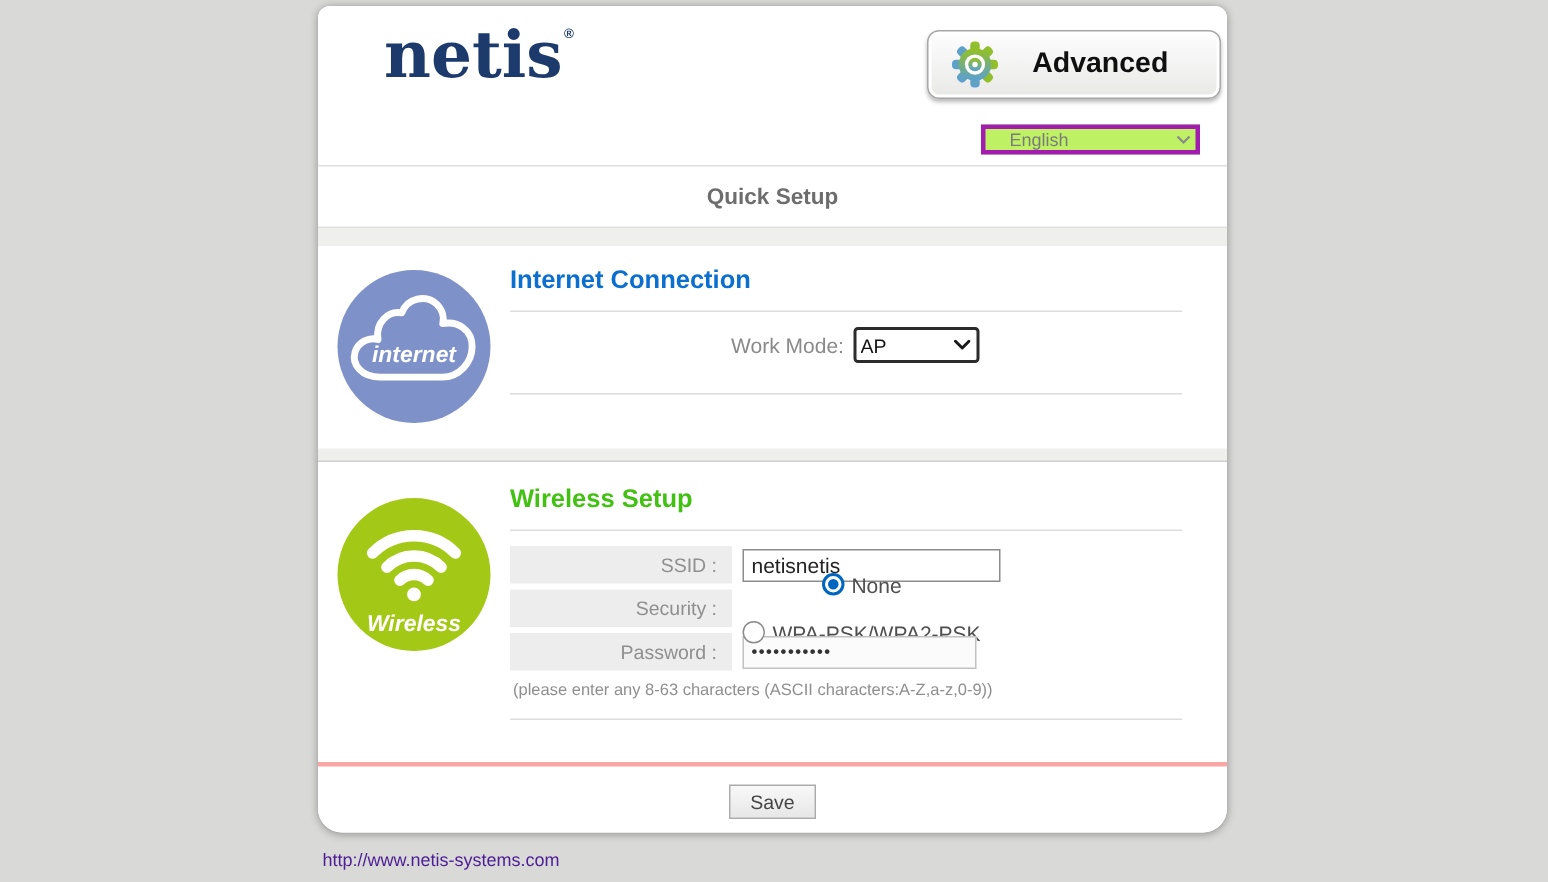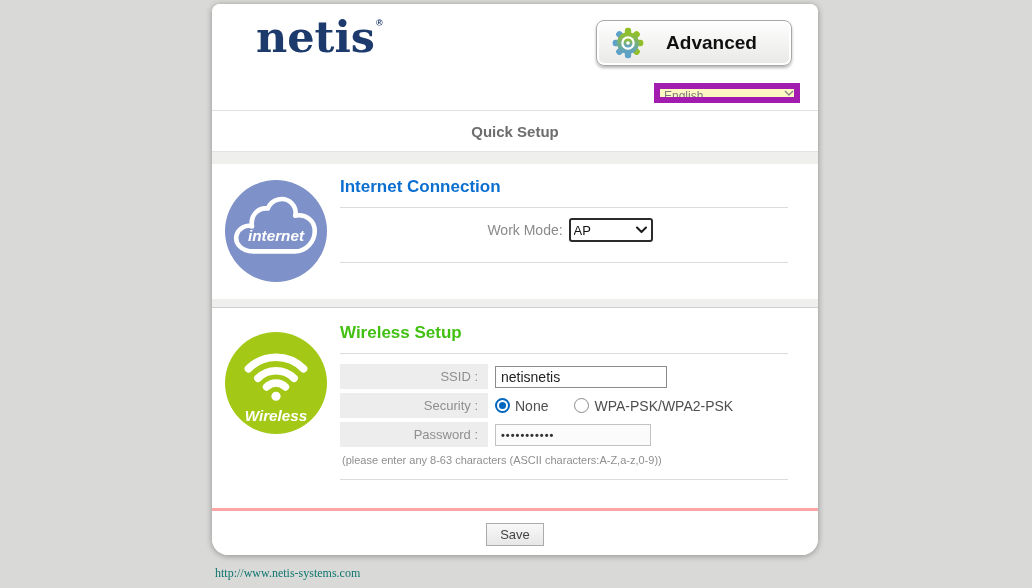--- a/index.html
+++ b/index.html
@@ -19,35 +19,35 @@
   }
   
   .header { position:relative; height:106px; background:#fff; }
   .logo {
     position:absolute; left:44px; top:12px;
     font-family:"DejaVu Serif", serif; font-weight:bold;
     font-size:43px; color:#1d3a6d; line-height:1;
   }
   .logo-reg { font-size:9px; vertical-align:26px; margin-left:1px; font-family:"Liberation Sans",sans-serif; }
   .advanced-btn {
-    position:absolute; right:26px; top:16px; width:196px; height:46px;
+    position:absolute; right:4px; top:16px; width:196px; height:46px;
     border:1px solid #a8a8a8; border-radius:8px;
     background:linear-gradient(#fefefe,#e8e8e7);
     box-shadow:0 2px 3px rgba(0,0,0,.28), inset 0 0 0 2px #ffffff;
     display:flex; align-items:center; cursor:pointer;
   }
   .advanced-btn .gear { margin-left:13px; display:flex; }
   .advanced-btn .adv-label {
     flex:1; text-align:center; margin-right:14px;
     font-size:19px; font-weight:bold; color:#101010;
   }
   .lang-wrap { position:absolute; right:18px; top:79px; width:146px; height:20px; }
   select.lang {
     width:100%; height:20px; font-size:12px; color:#7b7b7b;
-    border:6px solid #a21caf; background:#fef9c3; padding:0 4px;
+    border:3px solid #a21caf; background:#bef264; padding:0 16px;
     appearance:none; -webkit-appearance:none; border-radius:0;
     font-family:"Liberation Sans",sans-serif;
   }
   .lang-chevron { position:absolute; right:6px; top:7px; pointer-events:none; display:flex; }
   
   .quick-bar {
     height:42px; border-top:1px solid #e0e0e0; border-bottom:1px solid #e2e2e2;
     display:flex; align-items:center; justify-content:center;
     font-size:15px; font-weight:bold; color:#6d6d6d; background:#fff;
   }
@@ -90,37 +90,37 @@
   input.ssid {
     width:172px; height:22px; border:1px solid #8c8c8c;
     font-size:14px; padding:1px 5px; color:#222;
     font-family:"Liberation Sans",sans-serif;
   }
   input.pwd {
     width:156px; height:22px; border:1px solid #c2c2c2; background:#fbfbfb;
     font-size:11px; letter-spacing:1px; padding:1px 5px; color:#333; font-weight:bold;
     font-family:"Liberation Sans",sans-serif;
   }
-  .radio-group { display:flex; align-items:center; gap:26px; font-size:14px; color:#4f4f4f; }
+  .radio-group { display:flex; align-items:center; gap:16px; font-size:14px; color:#4f4f4f;flex-direction:column; }
   .radio { display:inline-flex; align-items:center; gap:5px; cursor:pointer; }
   .rb { width:15px; height:15px; border-radius:50%; position:relative; flex:none; }
   .rb.on { border:2px solid #0067c0; background:#fff; }
   .rb.on::after { content:""; position:absolute; inset:2px; border-radius:50%; background:#0067c0; }
   .rb.off { border:1px solid #8a8a8a; background:#fff; }
   .hint { font-size:11px; color:#8f8f8f; margin-top:7px; padding-left:2px; }
   .hline.end { margin-top:13px; }
   
   .save-row { height:50px; border-top:3px solid #fca5a5; display:flex; align-items:center; justify-content:center; background:#fff; }
   button.save {
     min-width:55px; height:23px; border:1px solid #ababab;
     background:linear-gradient(#f8f8f8,#e7e7e7);
     font-size:13px; color:#444; padding:0 13px; cursor:pointer;
     font-family:"Liberation Sans",sans-serif;
   }
-  .footer-url { position:absolute; left:215px; top:566px; font-size:12px; color:#0f766e;font-family:Liberation Serif, serif; }
+  .footer-url { position:absolute; left:215px; top:566px; font-size:12px; color:#4c1d95; }
   svg text { font-family:"Liberation Sans",sans-serif; }
 </style>
 </head>
 <body>
 
 <div class="panel">
 
   <div class="header">
     <div class="logo"><span>netis</span><span class="logo-reg">®</span></div>
 

